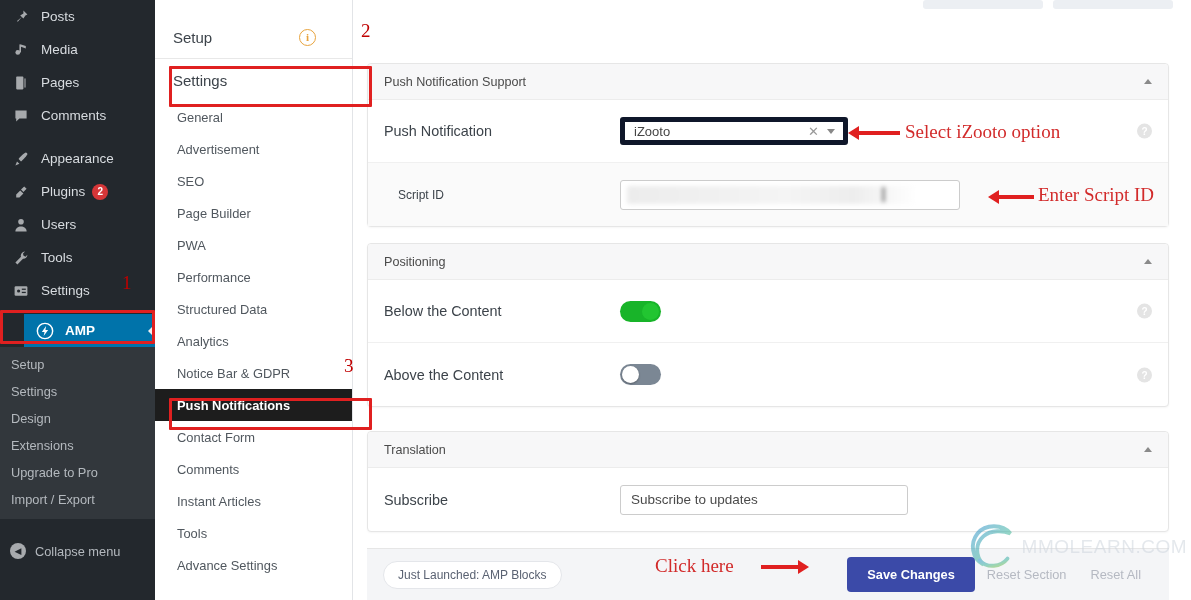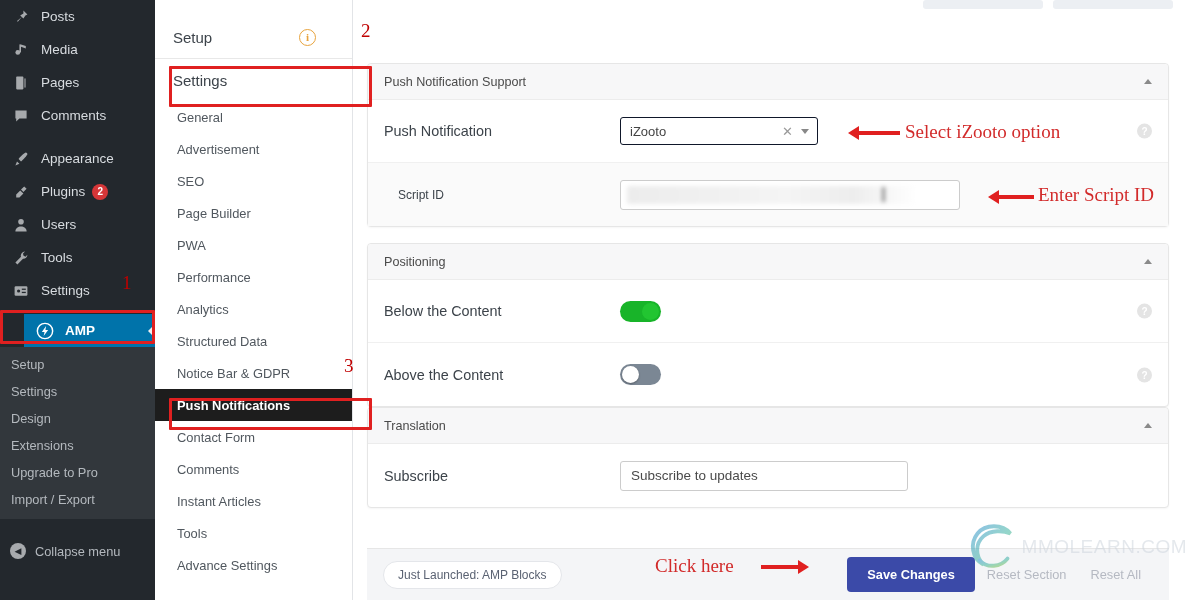--- a/index.html
+++ b/index.html
@@ -203,22 +203,22 @@
     position: absolute; right: 16px; top: 50%;
     transform: translateY(-50%);
     width: 15px; height: 15px; border-radius: 50%;
     background: #e4e4e4; color: #fff;
     font-size: 10px; line-height: 15px; text-align:center;
     font-weight: 700;
   }
 
   
   .select2 {
-    width: 198px; height: 28px;
-    border: 1px solid #0f172a;
+    width: 228px; height: 28px;
+    border: 5px solid #0f172a;
     border-radius: 3px;
     background: #fff;
     display: flex; align-items: center;
     padding: 0 8px 0 9px;
     font-size: 13px;
     color: #444;
     justify-content: space-between;
   }
   .select2 .s2-right { display:flex; align-items:center; gap:8px; color:#999; }
   .s2-x { font-size: 13px; color:#999; }
@@ -498,22 +498,22 @@
     <div class="sub-settings-head">
       <span>Settings</span>
     </div>
 
     <div class="sub-item">General</div>
     <div class="sub-item">Advertisement</div>
     <div class="sub-item">SEO</div>
     <div class="sub-item">Page Builder</div>
     <div class="sub-item">PWA</div>
     <div class="sub-item">Performance</div>
+    <div class="sub-item">Structured Data</div>
     <div class="sub-item">Analytics</div>
-    <div class="sub-item">Structured Data</div>
     <div class="sub-item">Notice Bar &amp; GDPR</div>
     <div class="sub-item active">Push Notifications</div>
     <div class="sub-item">Contact Form</div>
     <div class="sub-item">Comments</div>
     <div class="sub-item">Instant Articles</div>
     <div class="sub-item">Tools</div>
     <div class="sub-item">Advance Settings</div>
   </aside>
 
   <main class="main">
@@ -564,21 +564,21 @@
 
         <div class="row">
           <div class="row-label">Above the Content</div>
           <span class="toggle off">
               <span class="knob"></span>
             </span>
           <span class="help-q">?</span>
         </div>
       </section>
 
-      <section class="card" style="margin-top:0;">
+      <section class="card" style="margin-top:24px;">
         <div class="card-head">
           <span>Translation</span>
           <span class="chev-up"></span>
         </div>
 
         <div class="row">
           <div class="row-label">Subscribe</div>
           <div class="txtinput subscribe">
             <span>Subscribe to updates</span>
           </div>

